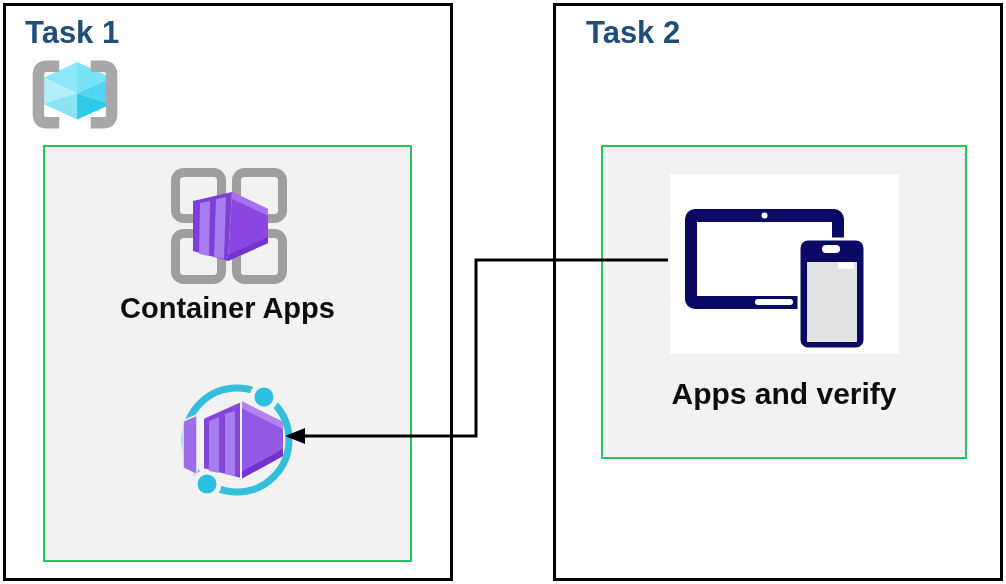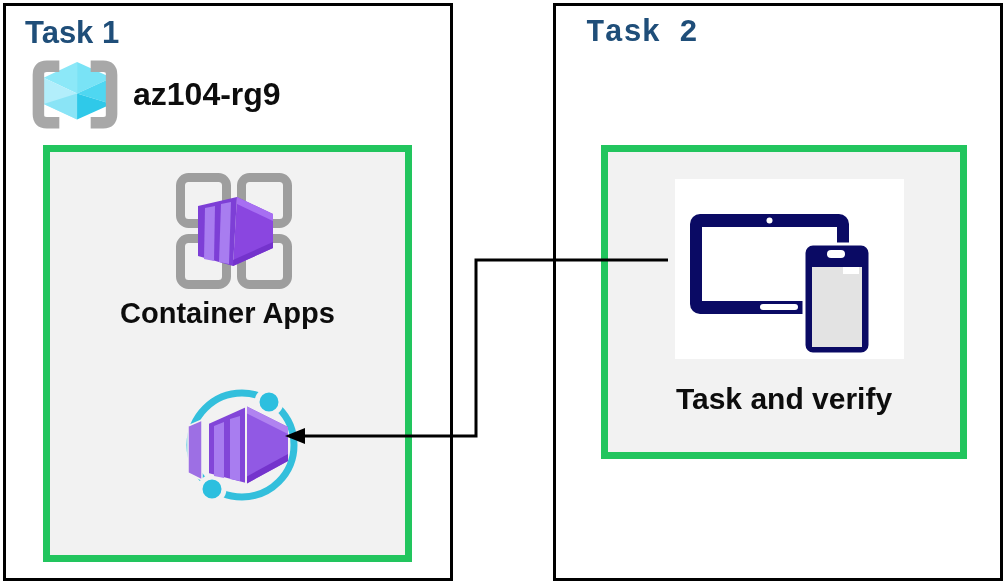--- a/index.html
+++ b/index.html
@@ -5,24 +5,24 @@
   html,body{margin:0;padding:0;background:#ffffff;}
   .canvas{
     position:relative;width:1006px;height:584px;background:#ffffff;overflow:hidden;
     font-family:"Liberation Sans", sans-serif;
   }
   .task-box{position:absolute;top:3px;width:450px;height:578px;border:3px solid #000;background:#fff;box-sizing:border-box;}
   .task-box.t1{left:3px;}
   .task-box.t2{left:553px;}
   .task-title{position:absolute;top:9px;font-size:31px;font-weight:bold;color:#1F4E79;letter-spacing:0px;}
   .t1 .task-title{left:19px;}
-  .t2 .task-title{left:30px;font-family:Liberation Mono, monospace;}
+  .t2 .task-title{left:30px;}
   .rg-row{position:absolute;left:25px;top:54px;display:flex;align-items:center;gap:14px;}
   .rg-label{font-size:32px;font-weight:bold;color:#0d0d0d;}
-  .panel{position:absolute;background:#F2F2F2;border:7px solid #22c55e;box-sizing:border-box;}
+  .panel{position:absolute;background:#F2F2F2;border:2px solid #22c55e;box-sizing:border-box;}
   .panel.p1{left:37px;top:139px;width:369px;height:417px;}
   .panel.p2{left:45px;top:139px;width:366px;height:314px;}
   .node-label{position:absolute;left:0;width:100%;text-align:center;font-weight:bold;color:#0d0d0d;font-size:29px;line-height:38px;}
   .env-icon{position:absolute;left:123px;top:18px;width:122px;height:122px;}
   .env-label{top:142px;}
   .app-icon{position:absolute;left:130px;top:234px;width:125px;height:120px;}
   .app-label{top:355px;}
   .verify-card{position:absolute;left:67px;top:27px;width:229px;height:180px;background:#ffffff;}
   .verify-card svg{display:block;width:100%;height:100%;}
   .verify-label{top:228px;font-size:30px;}
@@ -42,21 +42,20 @@
         <polygon points="44,2 12,17 44,32" fill="#8CE8F8"></polygon>
         <polygon points="44,2 77,17 44,32" fill="#79E3F6"></polygon>
         <polygon points="12,17 44,32 44,57 12,42" fill="#B2EEFB"></polygon>
         <polygon points="44,32 44,57 12,42" fill="#8AE4F6"></polygon>
         <polygon points="77,17 44,32 77,42" fill="#4FD7F1"></polygon>
         <polygon points="44,32 44,57 77,42" fill="#2FC9E9"></polygon>
 
         <path d="M27,6 H15 Q7,6 7,14 V52 Q7,60 15,60 H27" fill="none" stroke="#A8A8A8" stroke-width="11"></path>
         <path d="M57,6 H69 Q77,6 77,14 V52 Q77,60 69,60 H57" fill="none" stroke="#A8A8A8" stroke-width="11"></path>
       </svg>
-      <span class="rg-label">az104-rg9</span>
     </div>
 
     <div class="panel p1">
 
       <svg class="env-icon" viewBox="0 0 122 122">
         <g fill="none" stroke="#9E9E9E" stroke-width="9">
           <rect x="7.5" y="7.5" width="46" height="46" rx="8"></rect>
           <rect x="68.5" y="7.5" width="46" height="46" rx="8"></rect>
           <rect x="7.5" y="68.5" width="46" height="46" rx="8"></rect>
           <rect x="68.5" y="68.5" width="46" height="46" rx="8"></rect>
@@ -100,21 +99,21 @@
           <rect x="27" y="48" width="135" height="74" fill="#FFFFFF"></rect>
           <circle cx="94.5" cy="41.5" r="3" fill="#FFFFFF"></circle>
           <rect x="85" y="125" width="38" height="6" rx="3" fill="#FFFFFF"></rect>
 
           <rect x="129" y="65" width="66" height="110" rx="9" fill="#0A0A64" stroke="#FFFFFF" stroke-width="3"></rect>
           <rect x="137" y="88" width="50" height="80" fill="#E3E3E3"></rect>
           <rect x="168" y="88" width="16" height="7" fill="#FFFFFF"></rect>
           <rect x="152" y="71" width="18" height="8" rx="4" fill="#FFFFFF"></rect>
         </svg>
       </div>
-      <div class="node-label verify-label">Task and verify</div>
+      <div class="node-label verify-label">Apps and verify</div>
     </div>
   </div>
 
   <svg class="connector" viewBox="0 0 1006 584">
     <polyline points="668,260 476,260 476,436 303,436" fill="none" stroke="#000000" stroke-width="3"></polyline>
     <polygon points="285,436 305,428 305,444" fill="#000000"></polygon>
   </svg>
 
 </div>
 

